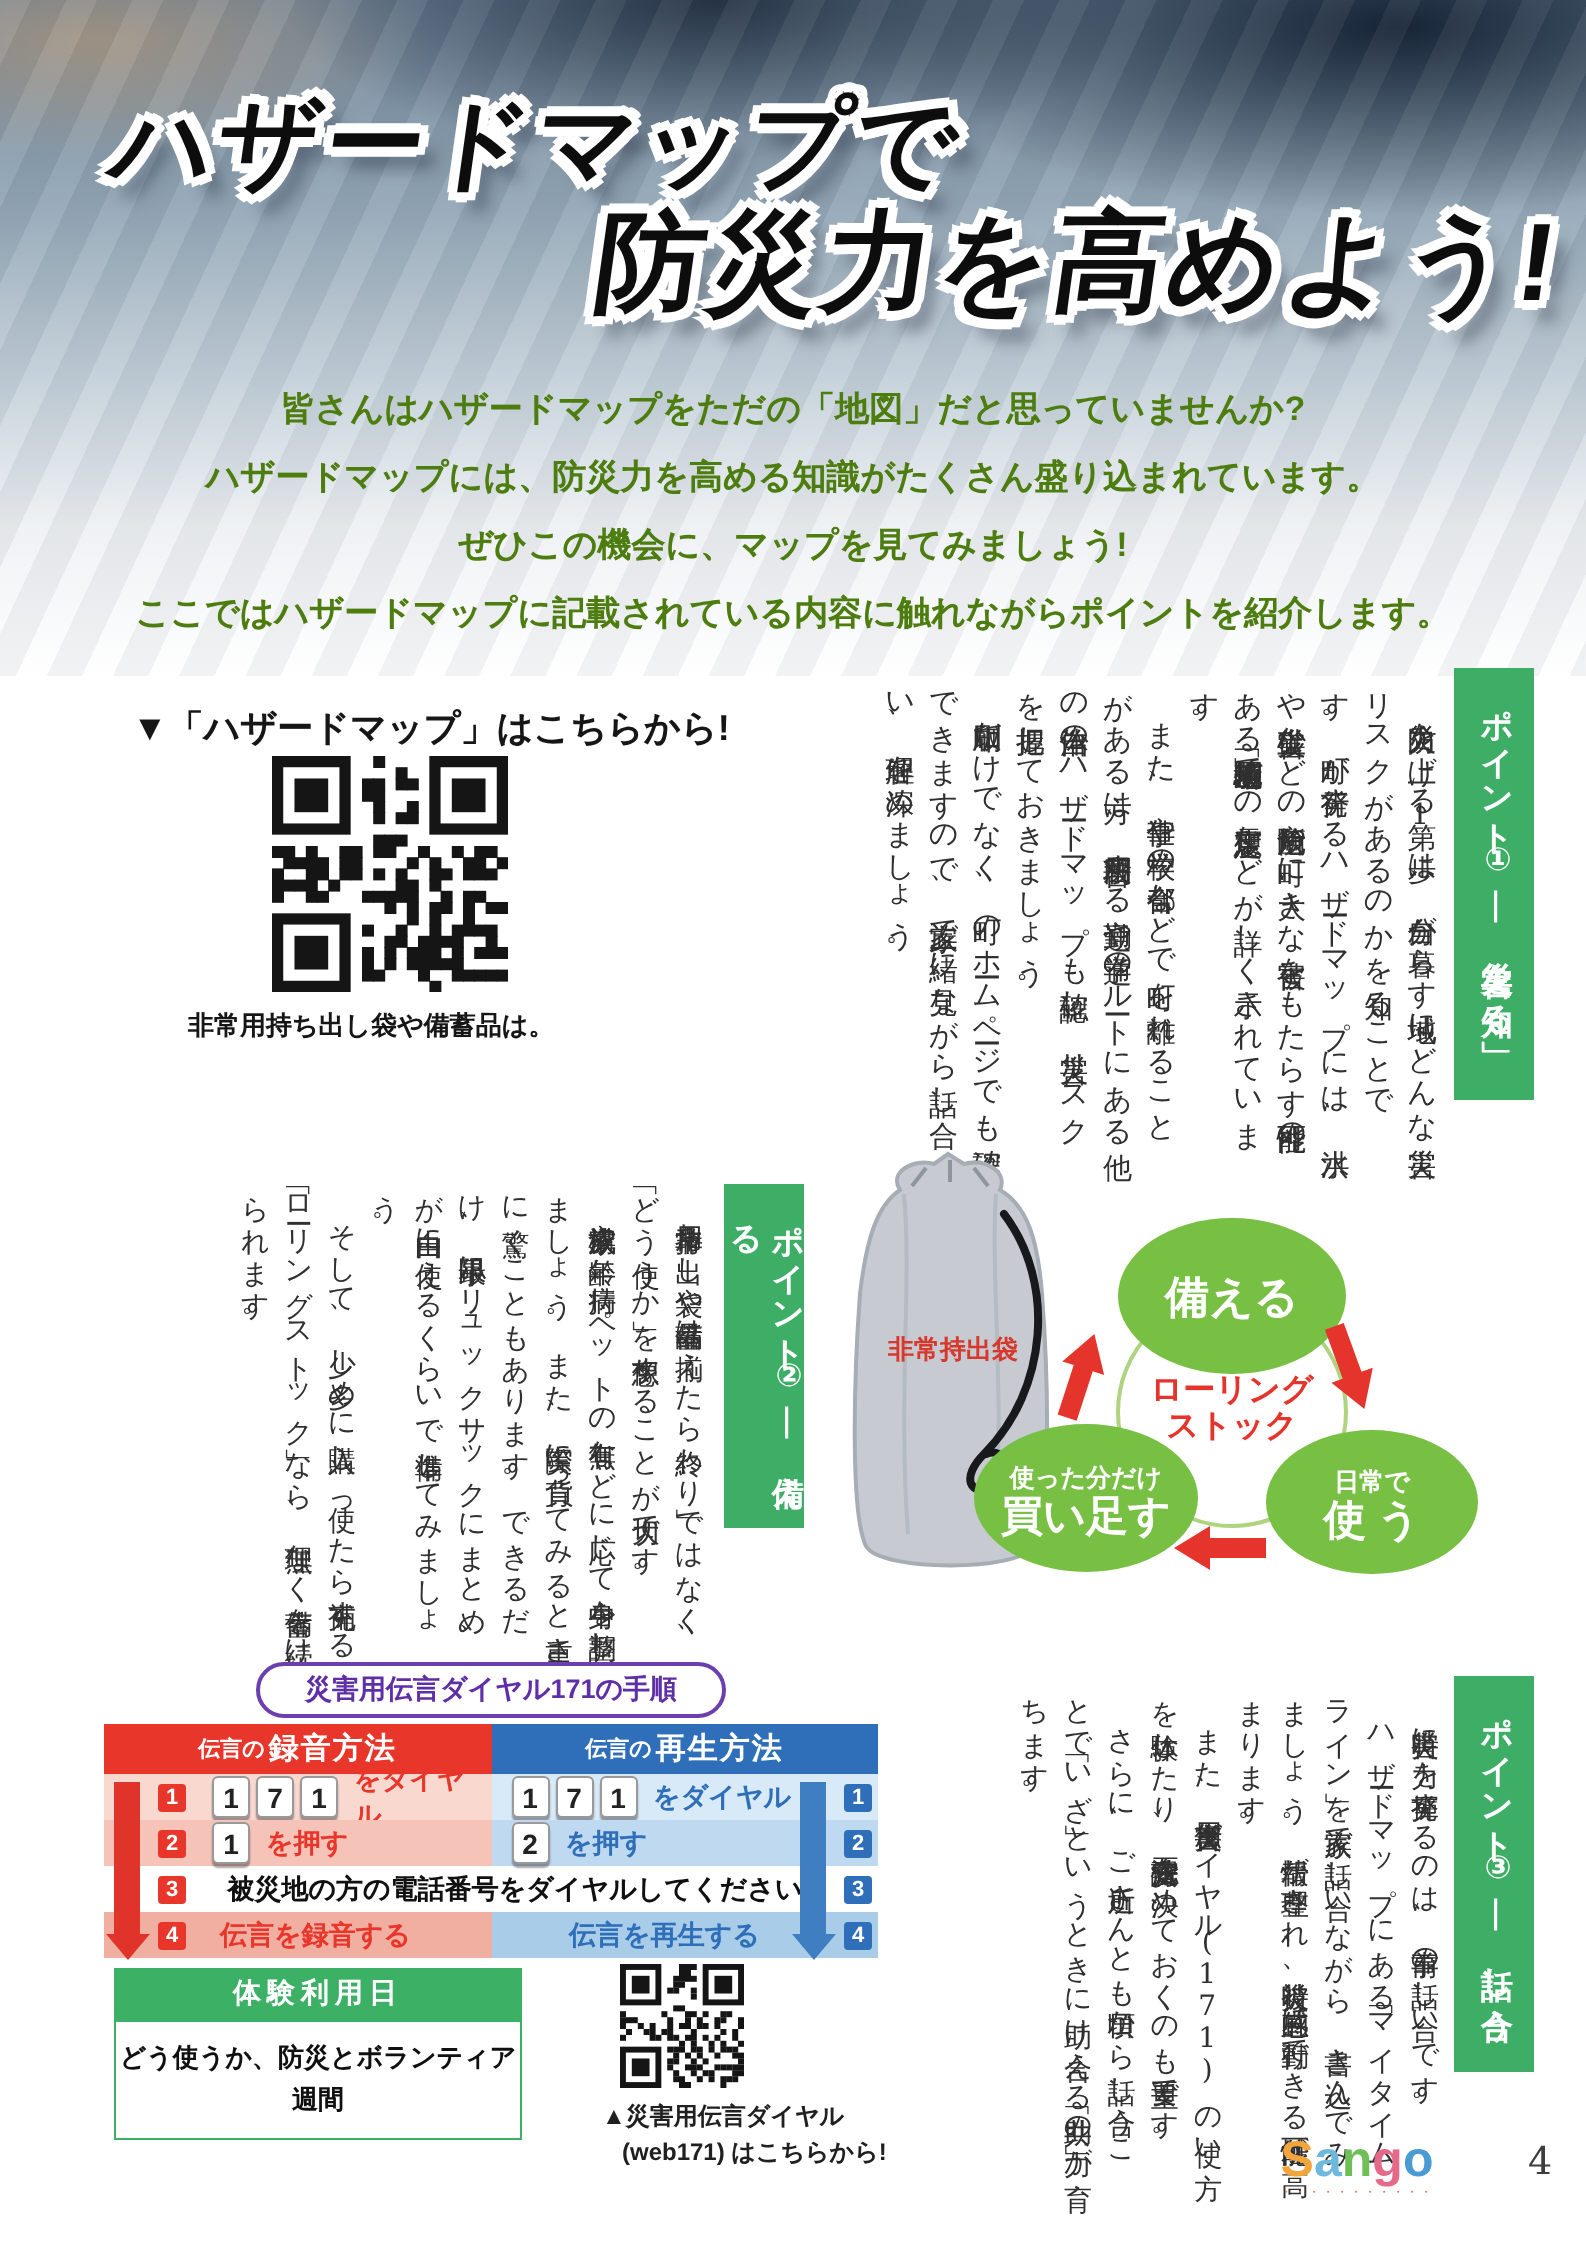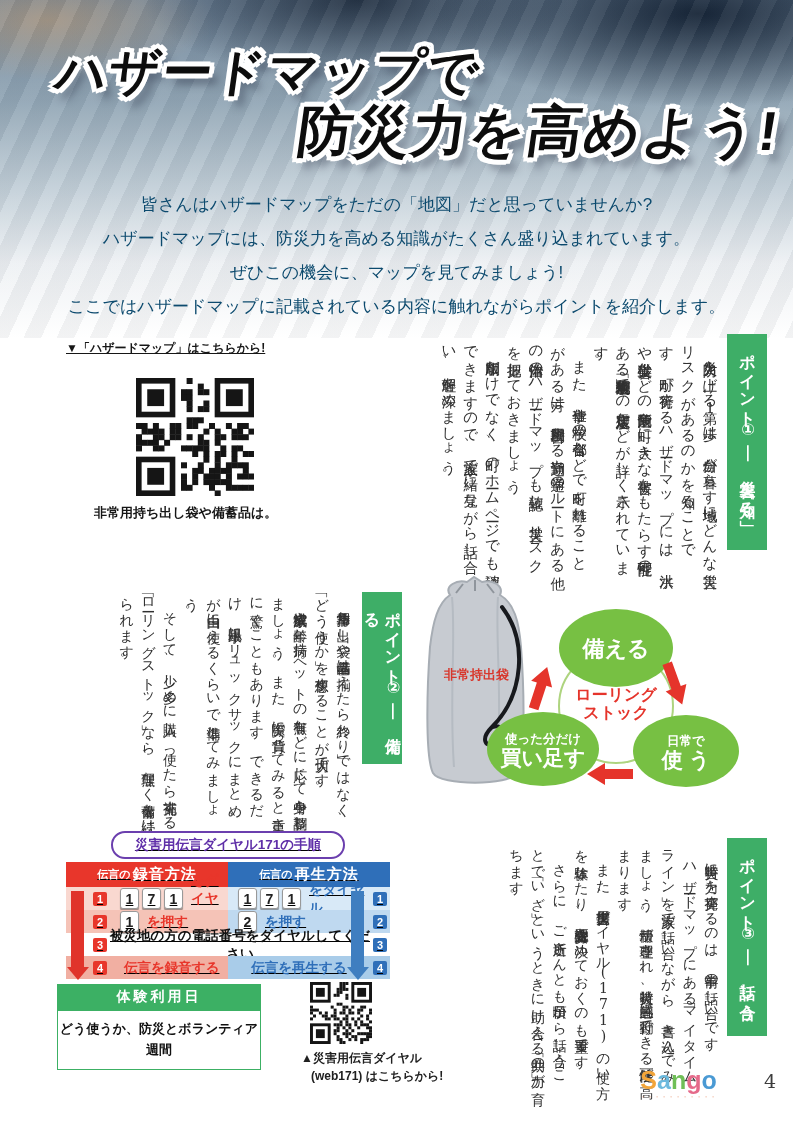--- a/index.html
+++ b/index.html
@@ -16,24 +16,24 @@
       linear-gradient(to bottom, #70859a 0%, #93a7b6 30%, #c2cfd8 55%, #eef1f4 78%, #ffffff 100%);}
 
   .title{position:absolute;left:52px;top:46px;transform:skewX(-8deg);z-index:2;}
   .title .t{font-weight:900;color:#0d0d0d;letter-spacing:2px;line-height:1.05;white-space:nowrap;
     text-shadow:5px 0 0 #fff,-5px 0 0 #fff,0 5px 0 #fff,0 -5px 0 #fff,
       4px 4px 0 #fff,-4px 4px 0 #fff,4px -4px 0 #fff,-4px -4px 0 #fff,9px 10px 8px rgba(30,35,55,.5);}
   .t1{font-size:50px;}
   .t2{font-size:55px;margin-left:250px;margin-top:4px;}
 
   .intro{position:absolute;left:0;top:188px;width:100%;text-align:center;z-index:2;
-         font-size:17px;font-weight:400;color:#0c4a6e;line-height:2.0;}
+         font-size:17px;font-weight:700;color:#4d7c0f;line-height:2.0;}
 
   
-  .qr-label{position:absolute;left:66px;top:340px;font-size:12px;font-weight:700;color:#161616;text-decoration:underline;}
+  .qr-label{position:absolute;left:66px;top:352px;font-size:18px;font-weight:700;color:#161616;}
   .qr1{position:absolute;left:136px;top:378px;background:#fff;}
   .qr-note{position:absolute;left:80px;top:503px;font-size:13px;font-weight:700;color:#161616;line-height:1.55;}
   .qr-note .l2{margin-left:14px;}
 
   
   .vbanner{position:absolute;writing-mode:vertical-rl;text-orientation:mixed;background:#3eae67;color:#fff;
     font-weight:800;font-size:16px;width:40px;box-sizing:border-box;display:flex;align-items:center;
     justify-content:flex-start;padding-top:9px;letter-spacing:1px;}
   .b1{left:727px;top:334px;height:216px;}
   .b2{left:362px;top:592px;height:172px;}
@@ -42,21 +42,21 @@
   .vbody{position:absolute;writing-mode:vertical-rl;text-orientation:upright;white-space:pre-wrap;
     font-family:"DejaVu Serif","Liberation Serif",serif;color:#303030;}
   .p1{left:348px;top:336px;width:372px;height:233px;font-size:14.5px;line-height:1.5;}
   .p2{left:64px;top:588px;width:290px;height:247px;font-size:14px;line-height:1.55;}
   .p3{left:436px;top:840px;width:286px;height:249px;font-size:14px;line-height:1.55;}
 
   .bag{position:absolute;left:414px;top:575px;}
   .rolling{position:absolute;left:486px;top:584px;}
 
   
-  .dial{position:absolute;left:66px;top:831px;width:324px;text-decoration:underline;}
+  .dial{position:absolute;left:52px;top:831px;width:387px;}
   .dial-title{width:max-content;margin:0 auto;background:#fff;border:2px solid #6b3fae;border-radius:15px;
     color:#5f2fa8;font-weight:800;font-size:13.5px;padding:3px 22px;position:relative;z-index:2;}
   .dial-table{position:relative;margin-top:3px;}
   .dial-head{display:flex;height:25px;}
   .dh{flex:1;display:flex;align-items:center;justify-content:center;color:#fff;}
   .dh-l{background:#e8362b;}.dh-r{background:#2f6fb9;}
   .dh .sm{font-size:11px;font-weight:700;margin-right:2px;}
   .dh .bg{font-size:15px;font-weight:800;letter-spacing:1px;}
   .drow{display:flex;height:23px;}
   .half{flex:1;display:flex;align-items:center;}

